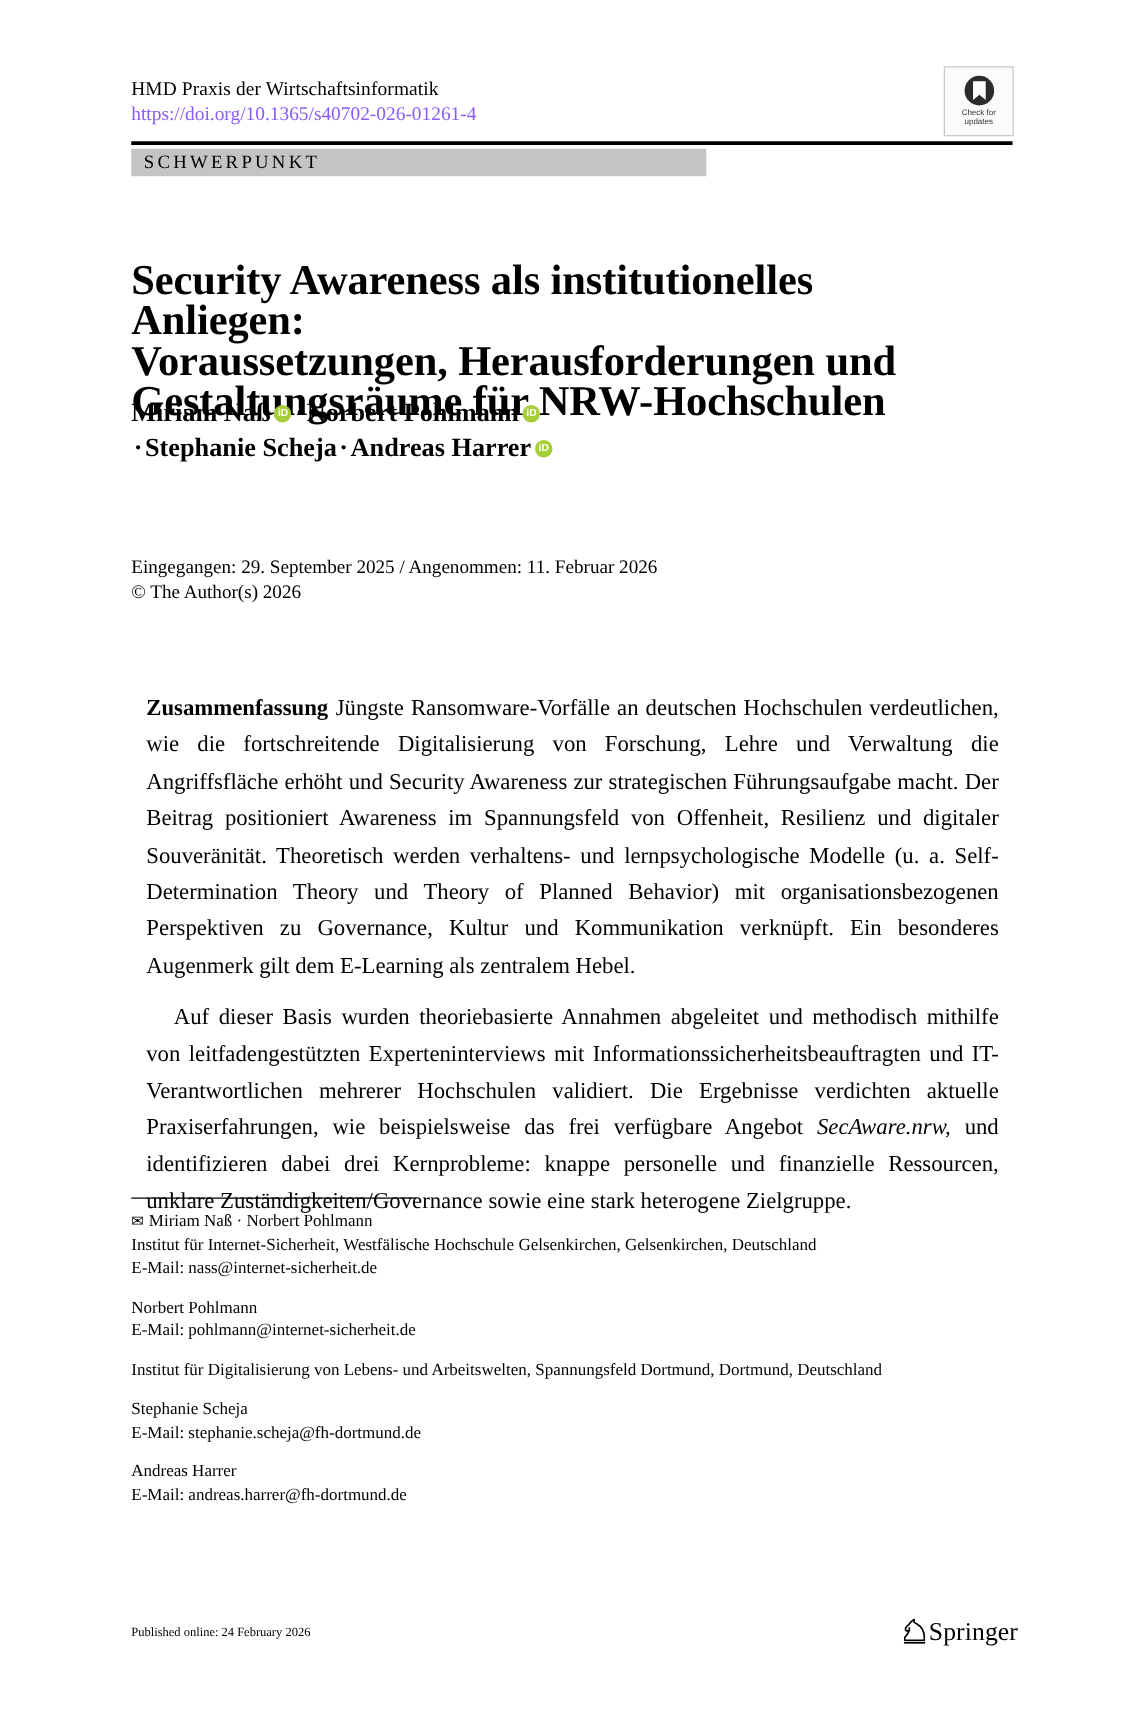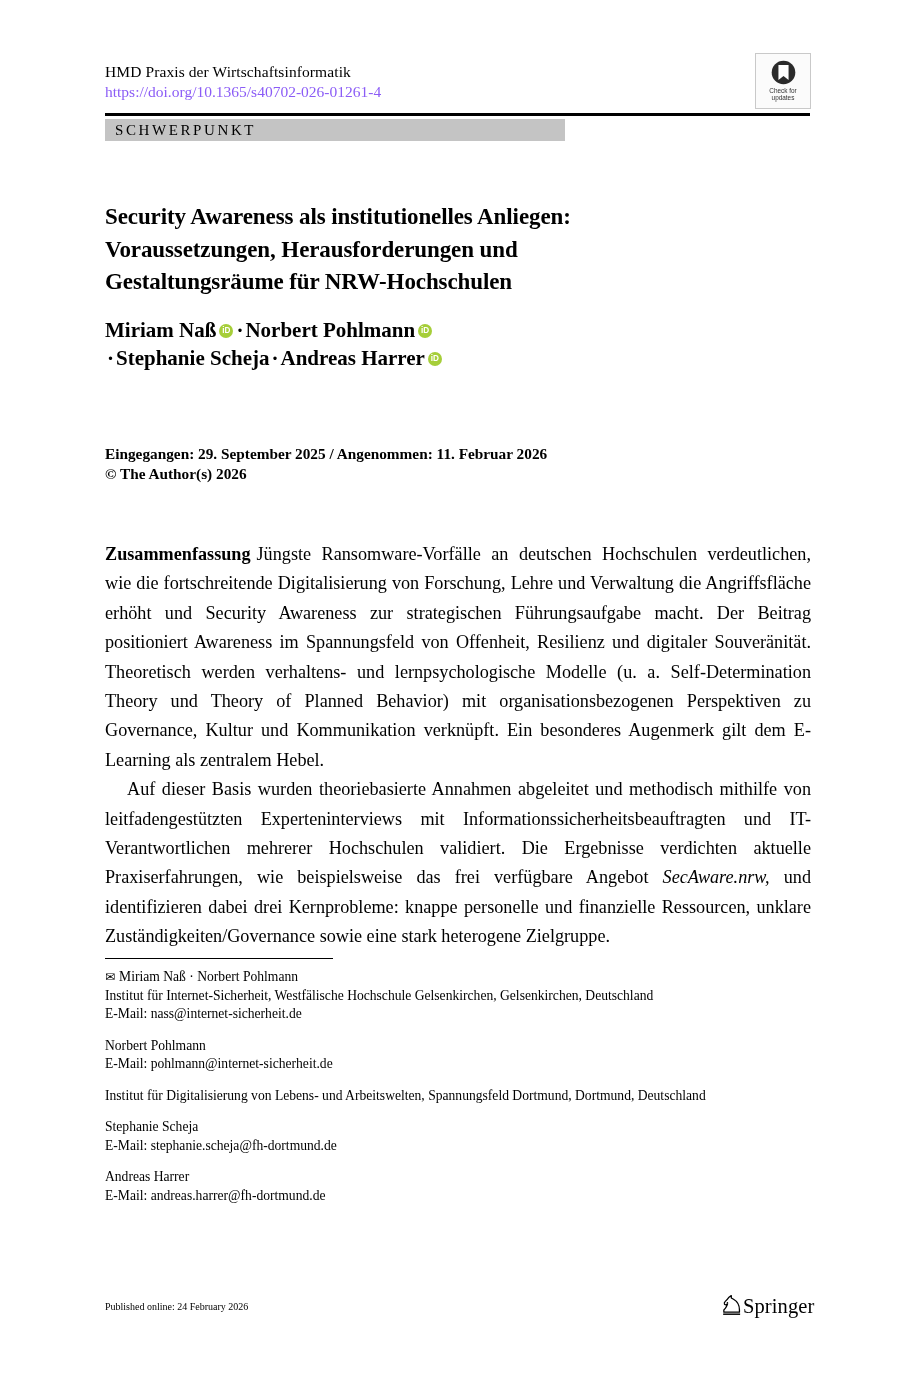--- a/index.html
+++ b/index.html
@@ -99,21 +99,21 @@
     letter-spacing: 2.6px;
     line-height: 19px;
   }
 
   
   .article-title {
     position: absolute;
     left: 105px;
     top: 186px;
     width: 660px;
-    font-size: 23px;
+    font-size: 34px;
     font-weight: bold;
     line-height: 32.4px;
     letter-spacing: -0.1px;
   }
   .article-title .tline { display: block; }
 
   
   .authors {
     position: absolute;
     left: 105px;
@@ -155,35 +155,35 @@
 
   
   .dates {
     position: absolute;
     left: 105px;
     top: 444px;
     width: 700px;
     font-size: 15.3px;
     line-height: 19.5px;
   }
-  .dates div { display: block; font-weight: bold; }
+  .dates div { display: block; }
 
   
   .abstract {
     position: absolute;
     left: 105px;
     top: 540px;
     width: 706px;
     font-size: 18.2px;
     line-height: 29.4px;
     text-align: justify;
     hyphens: auto;
     -webkit-hyphens: auto;
   }
-  .abstract p { margin: 0; }
+  .abstract p { margin: 12px; }
   .abstract p.indent { text-indent: 22px; }
   .abstract .lead {
     font-weight: bold;
     margin-right: 6px;
   }
   .abstract i { font-style: italic; }
 
   
   .footnote-rule {
     position: absolute;

